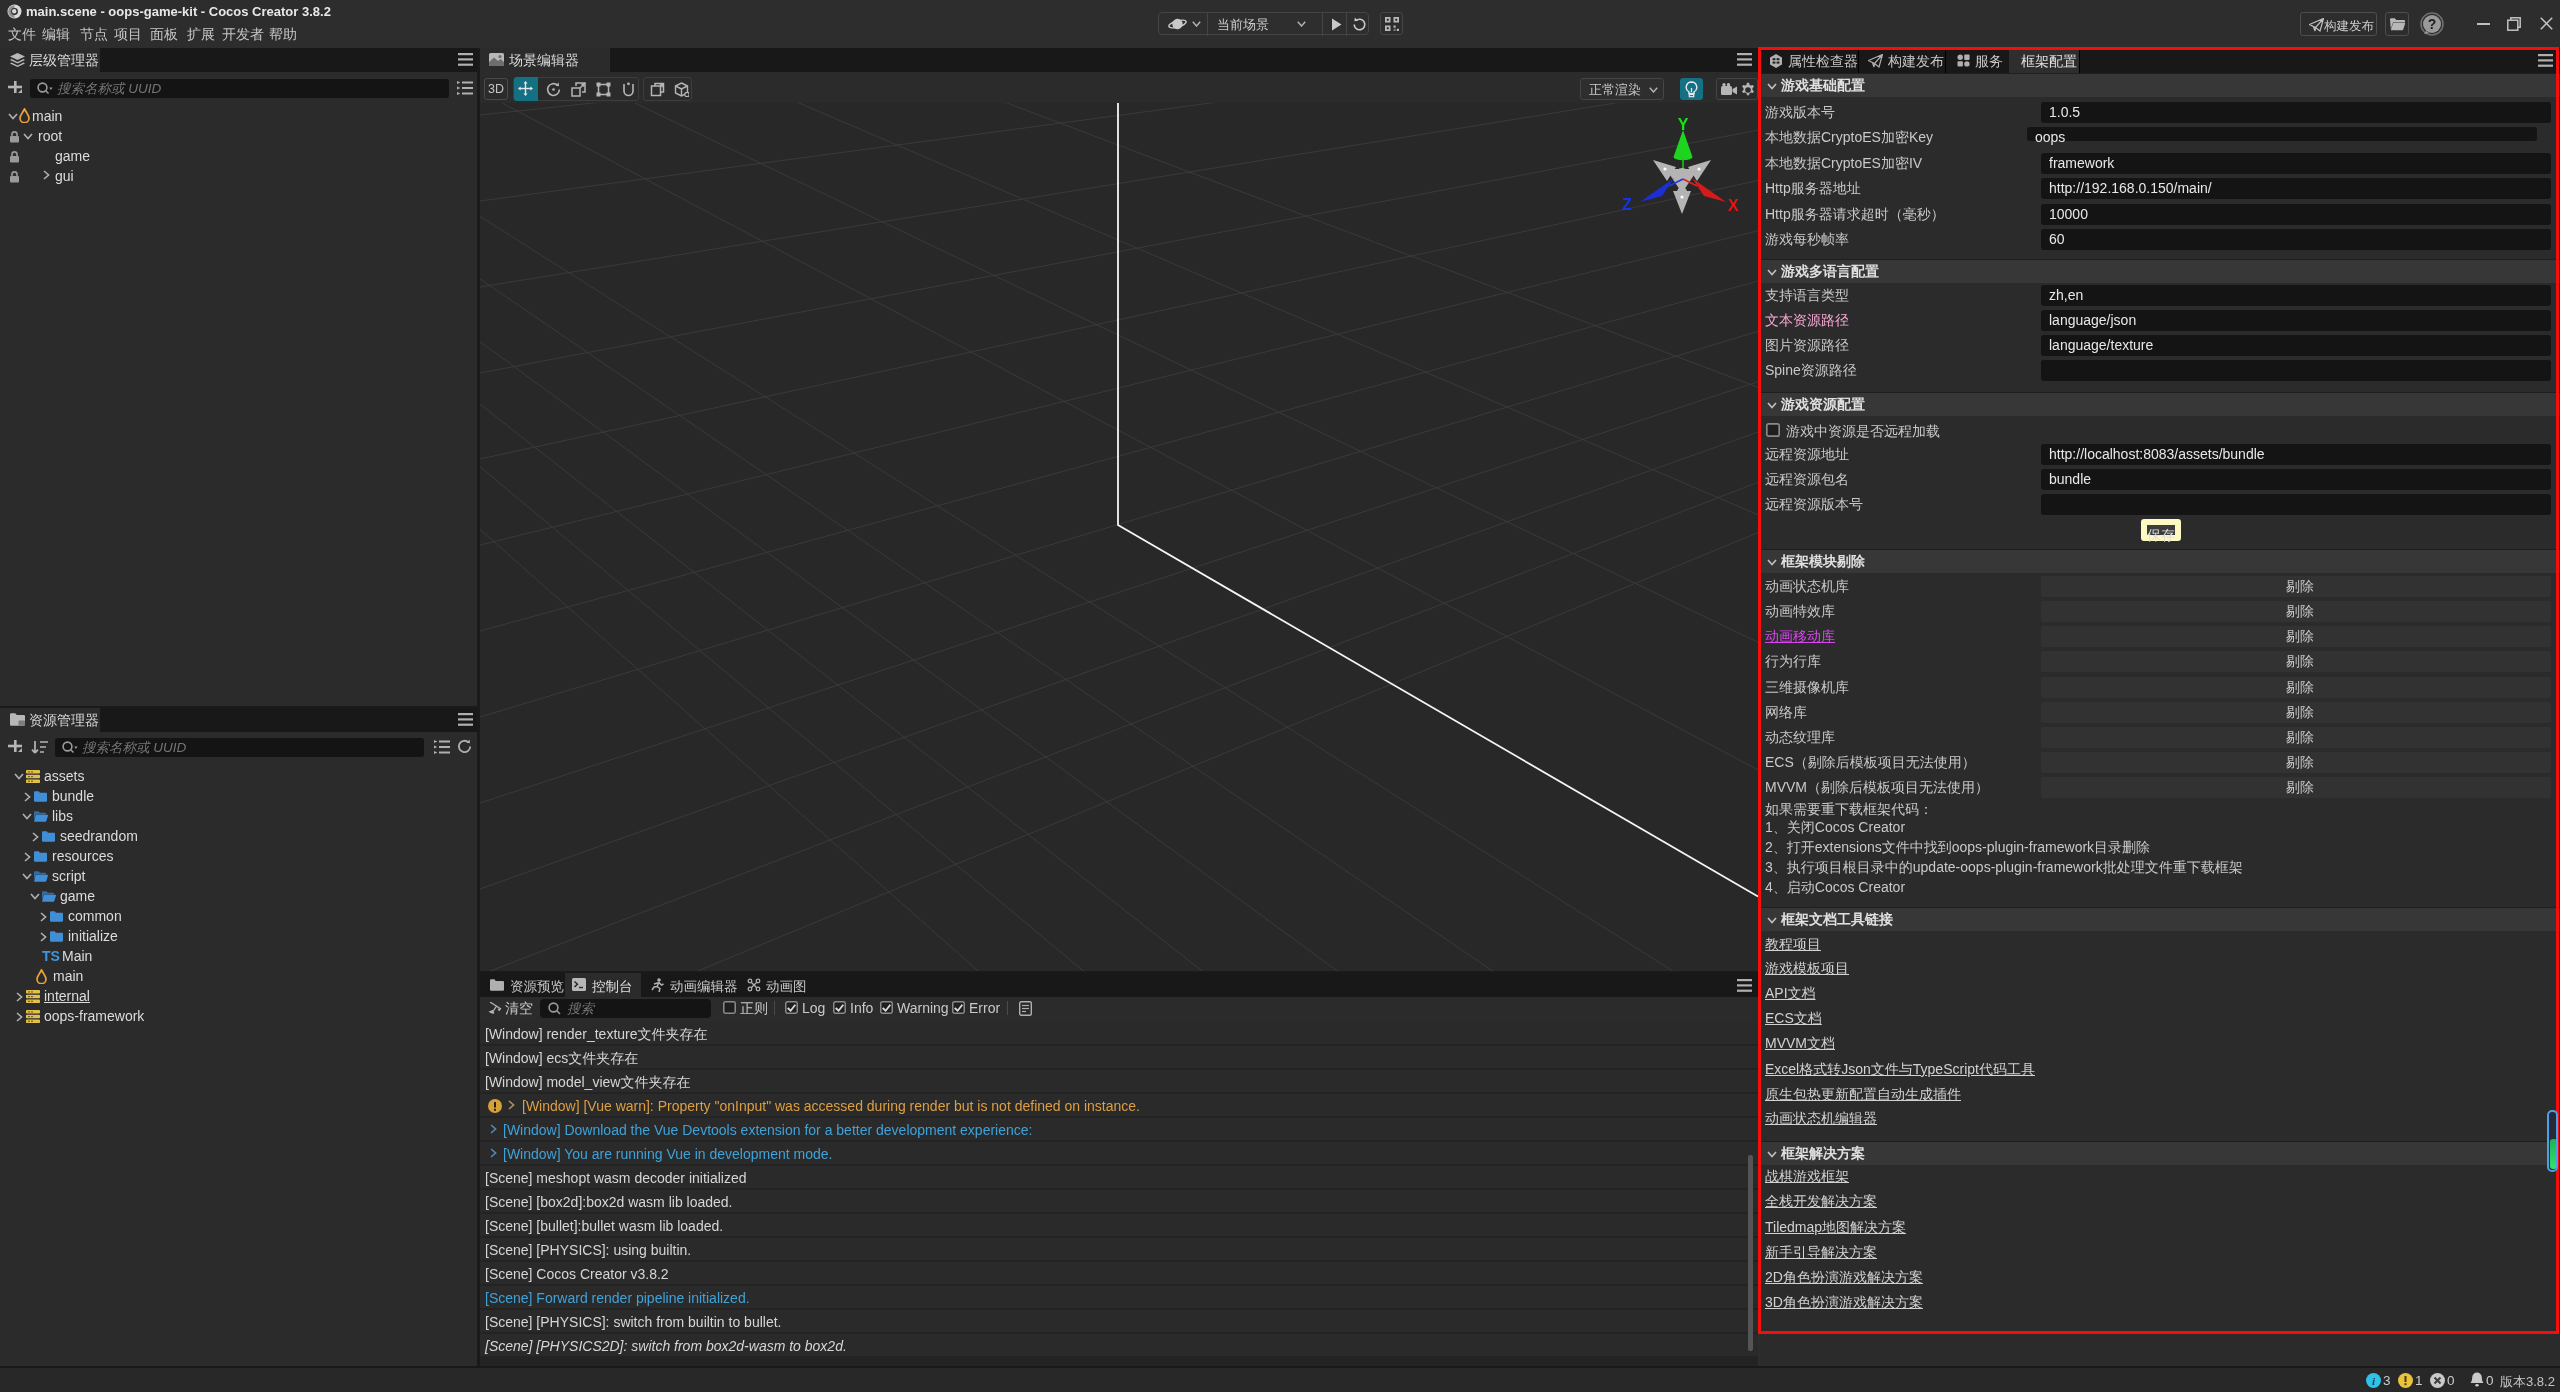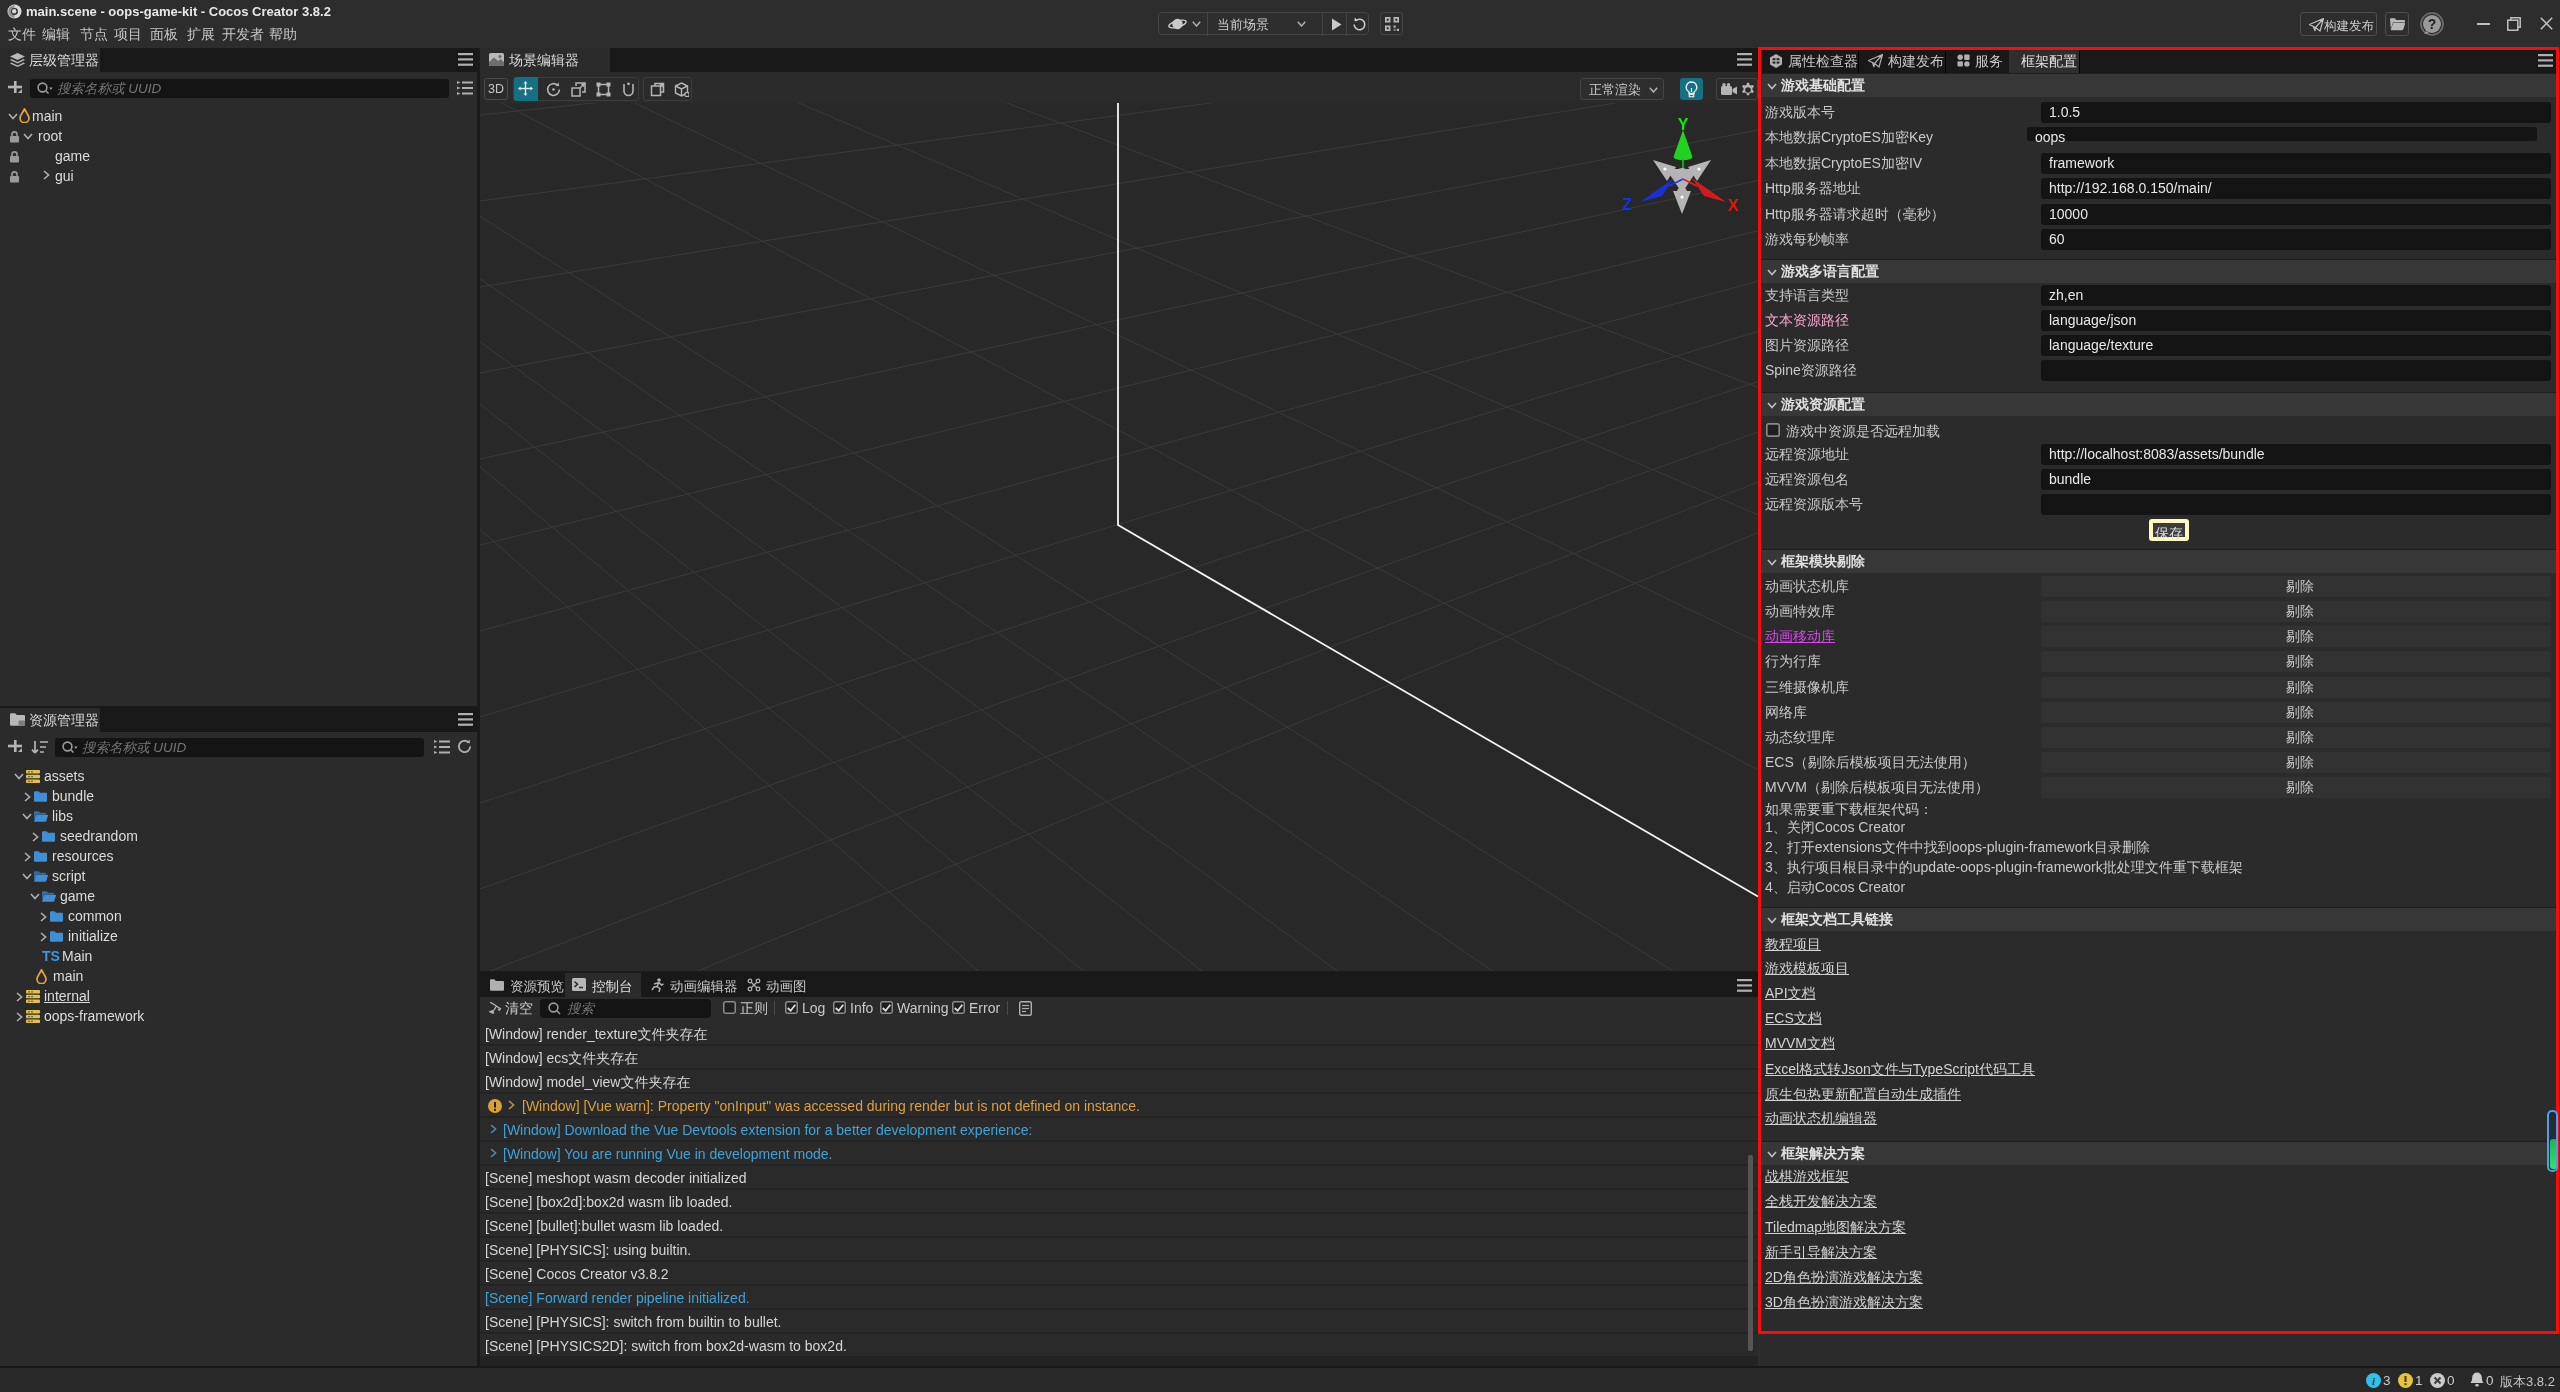--- a/index.html
+++ b/index.html
@@ -672,21 +672,21 @@
           <div class="abs" style="left:0;top:240px;width:1278px;height:22px;background:#2a2a2a;">
             <div class="abs" style="left:5px;top:4px;font-size:14px;color:#d6d6d6;">[Scene] Cocos Creator v3.8.2</div>
           </div>
           <div class="abs" style="left:0;top:264px;width:1278px;height:22px;background:#2a2a2a;">
             <div class="abs" style="left:5px;top:4px;font-size:14px;color:#3fa2d9;">[Scene] Forward render pipeline initialized.</div>
           </div>
           <div class="abs" style="left:0;top:288px;width:1278px;height:22px;background:#2a2a2a;">
             <div class="abs" style="left:5px;top:4px;font-size:14px;color:#d6d6d6;">[Scene] [PHYSICS]: switch from builtin to bullet.</div>
           </div>
           <div class="abs" style="left:0;top:312px;width:1278px;height:22px;background:#2a2a2a;">
-            <div class="abs" style="left:5px;top:4px;font-size:14px;color:#d6d6d6;">[Scene] [PHYSICS2D]: switch from box2d-wasm to box2d.</div>
+            <div class="abs" style="left:5px;top:4px;font-size:14px;color:#d6d6d6;font-style:italic;">[Scene] [PHYSICS2D]: switch from box2d-wasm to box2d.</div>
           </div>
           <div class="abs" style="left:1268px;top:133px;width:5px;height:196px;background:#555555;border-radius:2px;"></div>
         </div>
       </div>
     </div>
 
 <div class="abs tabbar" style="left:1760px;top:48px;width:800px;height:25px;" id="right-tabbar">
   <div class="abs" style="left:249px;top:0;width:70px;height:25px;background:#2e2e2e;"></div>
   <svg class="abs" style="left:9px;top:6px;" width="14" height="14" viewBox="0 0 14 14">
         <path d="M7 0 L13 3.5 V10.5 L7 14 L1 10.5 V3.5 Z" fill="#b0b0b0"></path>
@@ -787,21 +787,21 @@
   <div class="abs" style="left:5px;top:373px;font-size:14px;color:#c9c9c9;">远程资源地址</div>
       <div class="input abs" style="left:281px;top:371px;width:510px;height:21px;">
         <div class="abs" style="left:8px;top:2px;font-size:14px;color:#e8e8e8;">http://localhost:8083/assets/bundle</div>
       </div>
   <div class="abs" style="left:5px;top:398px;font-size:14px;color:#c9c9c9;">远程资源包名</div>
       <div class="input abs" style="left:281px;top:396px;width:510px;height:21px;">
         <div class="abs" style="left:8px;top:2px;font-size:14px;color:#e8e8e8;">bundle</div>
       </div>
   <div class="abs" style="left:5px;top:423px;font-size:14px;color:#c9c9c9;">远程资源版本号</div>
       <div class="input abs" style="left:281px;top:421px;width:510px;height:21px;"></div>
-  <div class="abs" style="left:389px;top:446px;width:40px;height:22px;background:#3c3c3c;border:4px solid #fef9c3;border-radius:3px;font-size:14px;color:#dcdcdc;text-align:center;line-height:20px;">保存</div>
+  <div class="abs" style="left:381px;top:446px;width:40px;height:22px;background:#3c3c3c;border:6px solid #fef9c3;border-radius:3px;font-size:14px;color:#dcdcdc;text-align:center;line-height:20px;">保存</div>
   <div class="abs sechead" style="left:0;top:476px;width:800px;height:24px;">
         <svg class="abs" style="left:7px;top:9px;" width="10" height="7" viewBox="0 0 10 7">
           <path d="M1 1 L5 5.6 L9 1" stroke="#c0c0c0" stroke-width="1.6" fill="none"></path>
         </svg>
         <div class="abs" style="left:21px;top:3px;font-size:14px;font-weight:bold;color:#e0e0e0;">框架模块剔除</div>
       </div>
   <div class="abs" style="left:5px;top:505px;font-size:14px;color:#c9c9c9;">动画状态机库</div>
       <div class="abs" style="left:281px;top:503px;width:510px;height:21px;background:#323232;border-radius:2px;">
         <div class="abs" style="left:245px;top:2px;font-size:14px;color:#c9c9c9;">剔除</div>
       </div>

